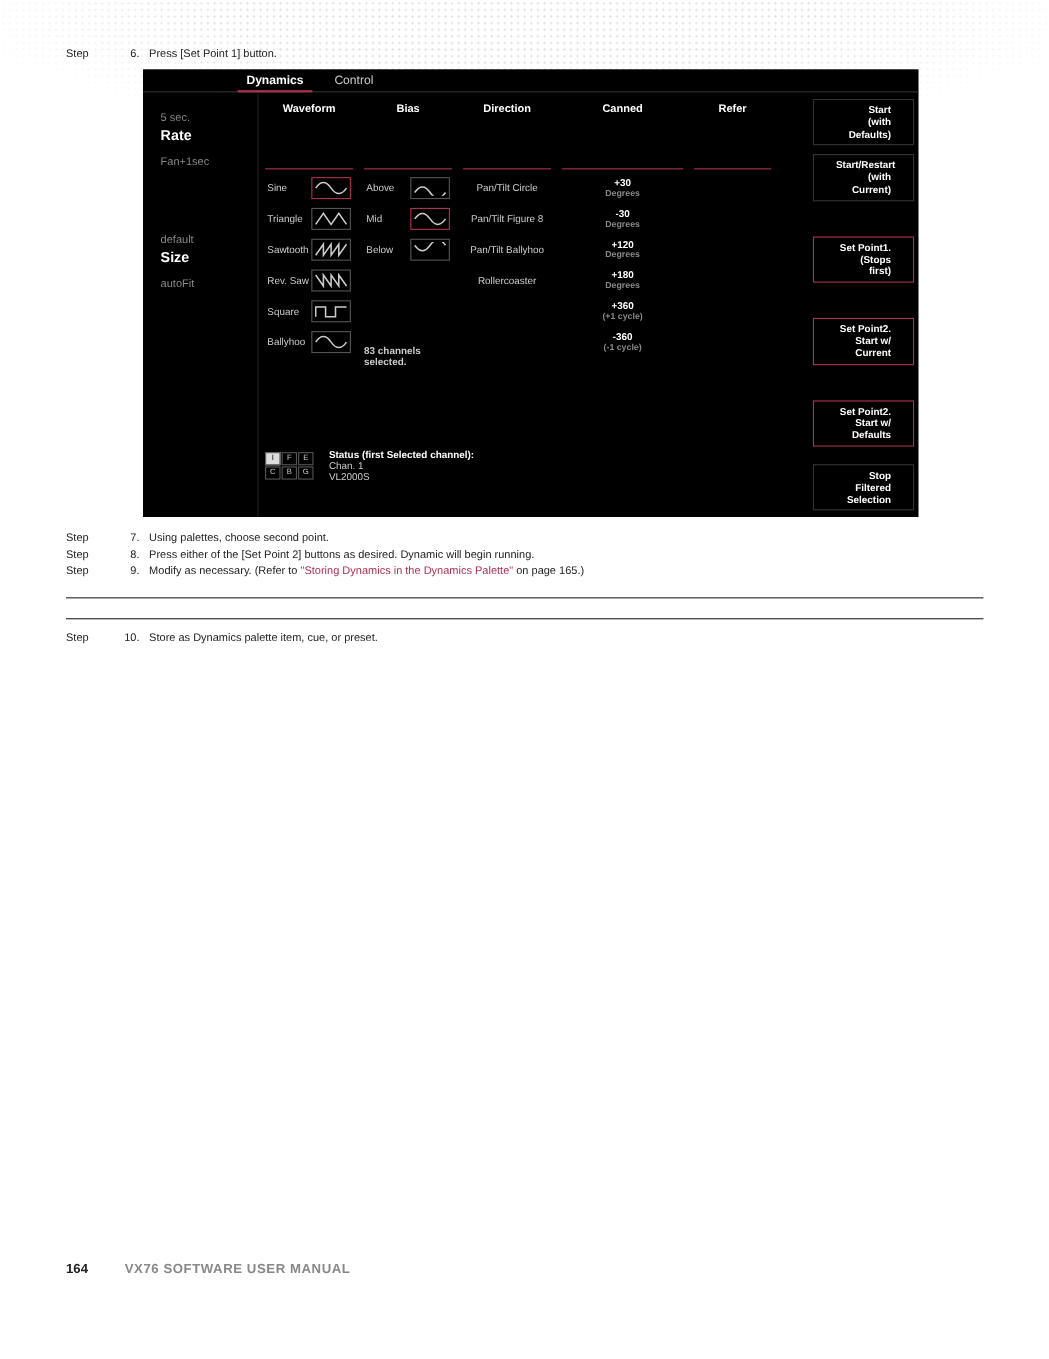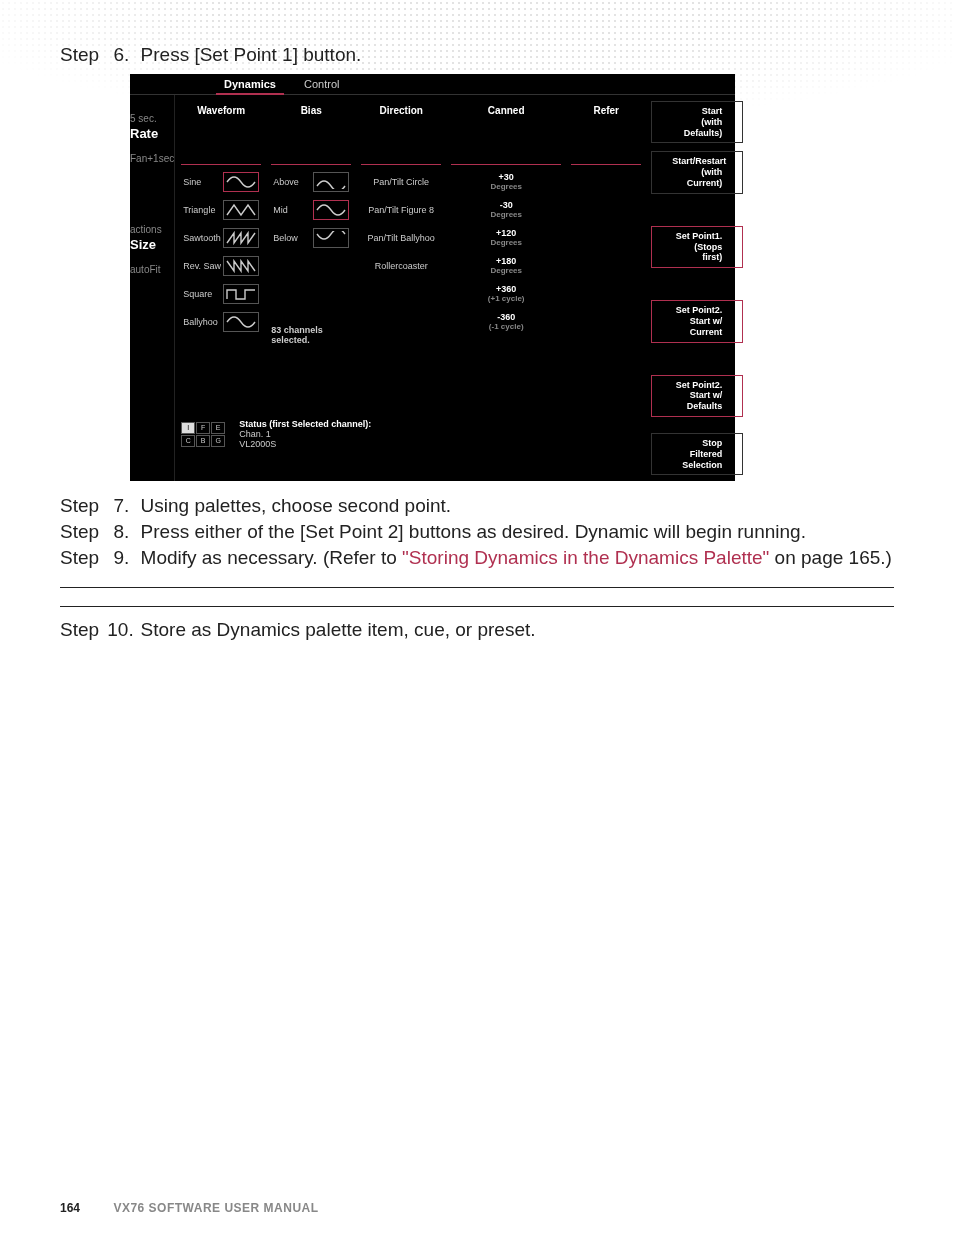--- a/index.html
+++ b/index.html
@@ -18,21 +18,21 @@
     top: 0; left: 0; right: 0;
     height: 150px;
     background-image: radial-gradient(#bbb 1px, transparent 1px);
     background-size: 6px 6px;
     opacity: 0.4;
     pointer-events: none;
     -webkit-mask-image: radial-gradient(ellipse 70% 90% at 50% 10%, #000 40%, transparent 80%);
             mask-image: radial-gradient(ellipse 70% 90% at 50% 10%, #000 40%, transparent 80%);
   }
   .step-line {
-    font-size: 19px;
+    font-size: 10px;
     margin: 4px 0;
     position: relative;
     z-index: 2;
   }
   .step-label { display:inline-block; width:42px; }
   .step-num   { display:inline-block; width:22px; text-align:right; margin-right:6px;}
   .link { color: #b03050; }
   .note-hr { border: none; border-top: 1px solid #222; margin: 18px 0 6px 0; }
   .note { font-size: 15px; }
   .footer {
@@ -40,21 +40,21 @@
     left: 60px;
     bottom: 30px;
     font-size: 12px;
     color: #555;
   }
   .footer .pnum { font-weight: bold; color:#222; margin-right: 30px;}
   .footer .ftitle { font-weight: bold; letter-spacing: 0.5px; color:#888;}
 
   
   .console {
-    width: 605px;
+    width: 705px;
     margin: 8px 0 14px 70px;
     background: #000;
     color: #ddd;
     font-size: 10px;
     position: relative;
     z-index: 2;
   }
   .tabs {
     display:flex;
     border-bottom: 1px solid #333;
@@ -74,21 +74,21 @@
     position:absolute;
     left:6px; right:6px; bottom:-1px;
     height:2px;
     background:#b03050;
   }
   .body {
     display:flex;
   }
   .leftcol {
     width: 72px;
-    padding: 8px 0;
+    padding: 8px 16px;
     border-right:1px solid #222;
     font-size:10px;
     color:#bbb;
   }
   .leftcol .lbl { color:#888; margin-top:10px;}
   .leftcol .big { color:#fff; font-size:13px; font-weight:bold; margin:2px 0 12px 0;}
   .maincols {
     flex:1;
     display:grid;
     grid-template-columns: 80px 80px 80px 110px 70px;
@@ -204,21 +204,21 @@
       <div style="width:80px"></div>
       <div class="tab active">Dynamics</div>
       <div class="tab">Control</div>
     </div>
     <div class="body">
 
       <div class="leftcol">
         <div class="lbl">5 sec.</div>
         <div class="big">Rate</div>
         <div class="lbl">Fan+1sec</div>
-        <div class="lbl" style="margin-top:60px">actions</div>
+        <div class="lbl" style="margin-top:60px">default</div>
         <div class="big">Size</div>
         <div class="lbl">autoFit</div>
       </div>
 
       <div class="maincols">
 
         <div class="colhdr">Waveform</div>
         <div class="colhdr">Bias</div>
         <div class="colhdr">Direction</div>
         <div class="colhdr">Canned</div>

